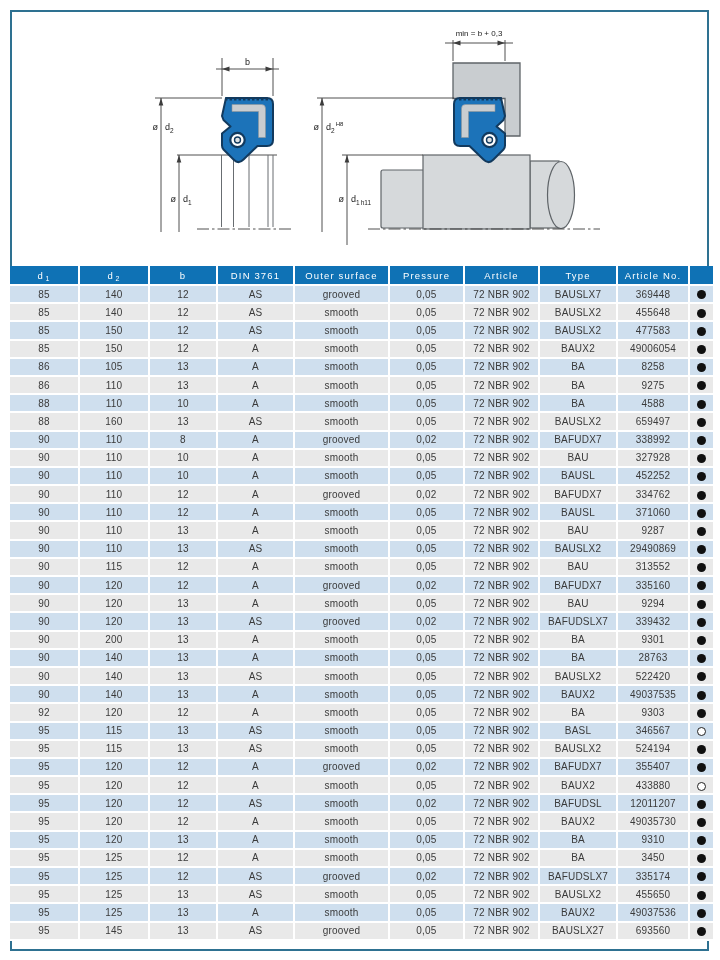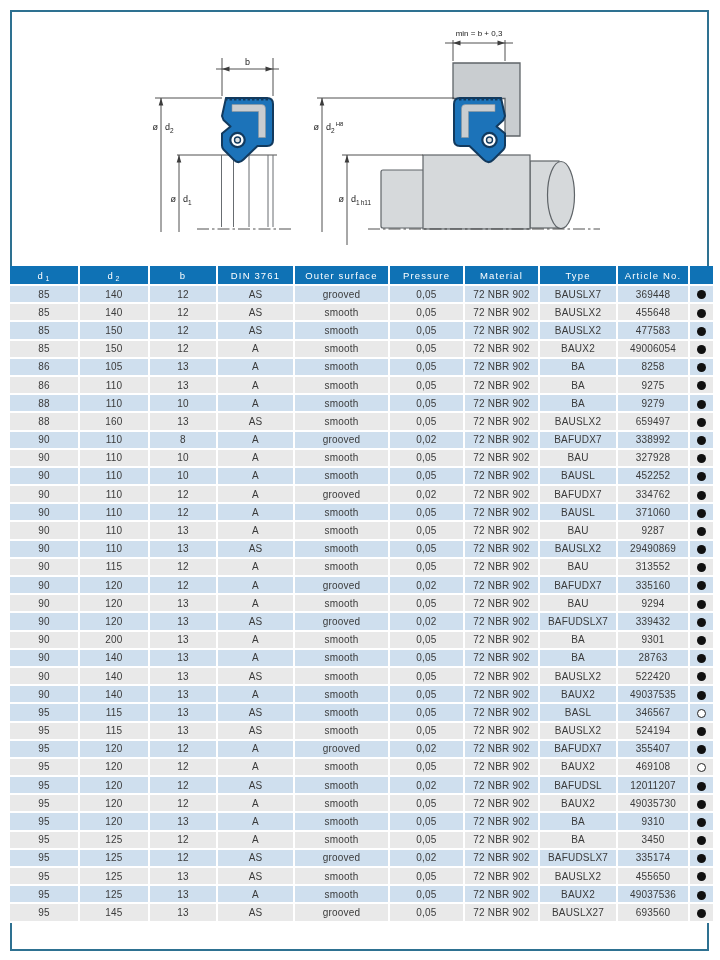--- a/index.html
+++ b/index.html
@@ -140,21 +140,21 @@
     <col style="width:23px">
   </colgroup>
   <thead>
       <tr>
         <th>d<span class="hdr-sub">1</span></th>
         <th>d<span class="hdr-sub">2</span></th>
         <th>b</th>
         <th>DIN 3761</th>
         <th>Outer surface</th>
         <th>Pressure</th>
-        <th>Material</th>
+        <th>Article</th>
         <th>Type</th>
         <th>Article No.</th>
         <th></th>
       </tr>
     </thead>
   <tbody>
       <tr class="row-blue">
         <td>85</td>
         <td>140</td>
         <td>12</td>
@@ -228,21 +228,21 @@
       </tr>
       <tr class="row-blue">
         <td>88</td>
         <td>110</td>
         <td>10</td>
         <td>A</td>
         <td>smooth</td>
         <td>0,05</td>
         <td>72 NBR 902</td>
         <td>BA</td>
-        <td>9279</td>
+        <td>4588</td>
         <td><span class="dot filled"></span></td>
       </tr>
       <tr class="row-gray">
         <td>88</td>
         <td>160</td>
         <td>13</td>
         <td>AS</td>
         <td>smooth</td>
         <td>0,05</td>
         <td>72 NBR 902</td>
@@ -421,20 +421,32 @@
       <tr class="row-blue">
         <td>90</td>
         <td>140</td>
         <td>13</td>
         <td>A</td>
         <td>smooth</td>
         <td>0,05</td>
         <td>72 NBR 902</td>
         <td>BAUX2</td>
         <td>49037535</td>
+        <td><span class="dot filled"></span></td>
+      </tr>
+      <tr class="row-gray">
+        <td>92</td>
+        <td>120</td>
+        <td>12</td>
+        <td>A</td>
+        <td>smooth</td>
+        <td>0,05</td>
+        <td>72 NBR 902</td>
+        <td>BA</td>
+        <td>9303</td>
         <td><span class="dot filled"></span></td>
       </tr>
       <tr class="row-blue">
         <td>95</td>
         <td>115</td>
         <td>13</td>
         <td>AS</td>
         <td>smooth</td>
         <td>0,05</td>
         <td>72 NBR 902</td>
@@ -468,21 +480,21 @@
       </tr>
       <tr class="row-gray">
         <td>95</td>
         <td>120</td>
         <td>12</td>
         <td>A</td>
         <td>smooth</td>
         <td>0,05</td>
         <td>72 NBR 902</td>
         <td>BAUX2</td>
-        <td>469108</td>
+        <td>433880</td>
         <td><span class="dot open"></span></td>
       </tr>
       <tr class="row-blue">
         <td>95</td>
         <td>120</td>
         <td>12</td>
         <td>AS</td>
         <td>smooth</td>
         <td>0,02</td>
         <td>72 NBR 902</td>

